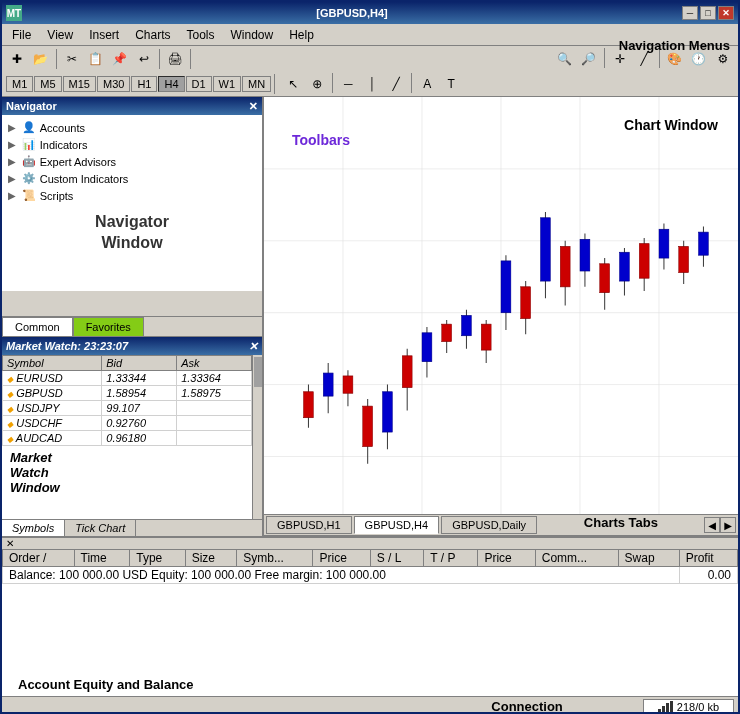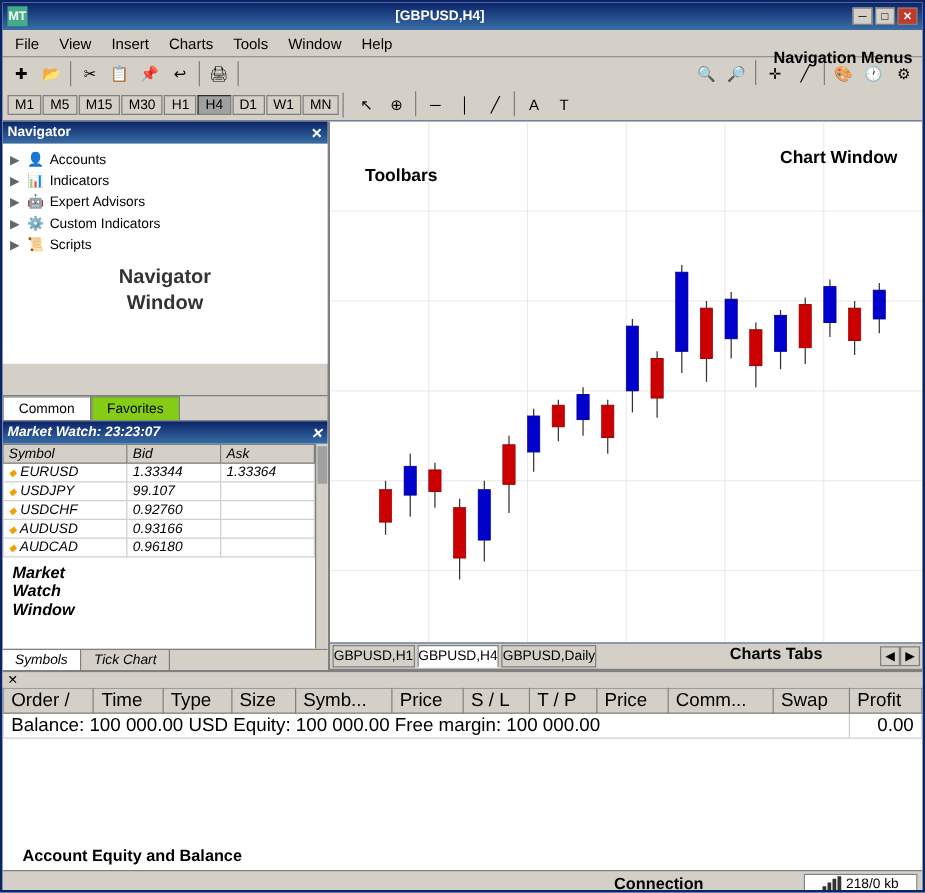--- a/index.html
+++ b/index.html
@@ -45,30 +45,30 @@
     .market-watch { background: white; border-top: 1px solid #808080; }
     .mw-header { background: linear-gradient(to bottom, #0a246a, #3a6ea5); color: white; height: 18px; display: flex; align-items: center; justify-content: space-between; padding: 0 4px; font-size: 11px; font-weight: bold; }
     .mw-table { width: 100%; border-collapse: collapse; font-size: 11px; }
     .mw-table th { background: #d4d0c8; border: 1px solid #808080; padding: 1px 4px; text-align: left; font-weight: normal; }
     .mw-table td { border: 1px solid #d0d0d0; padding: 1px 4px; }
     .mw-tabs { display: flex; border-top: 1px solid #808080; background: #d4d0c8; }
     .mw-tab { padding: 2px 10px; font-size: 11px; cursor: pointer; border-right: 1px solid #808080; }
     .mw-tab.active { background: white; }
     .chart-window { flex: 1; background: #1a1a2e; position: relative; overflow: hidden; }
     .chart-tabs-bar { display: flex; align-items: center; background: #d4d0c8; border-top: 1px solid #808080; border-bottom: 1px solid #808080; padding: 1px 2px; gap: 2px; }
-    .chart-tab { padding: 2px 0; background: #d4d0c8; border: 1px solid #808080; font-size: 11px; cursor: pointer; }
+    .chart-tab { padding: 2px 10px; background: #d4d0c8; border: 1px solid #808080; font-size: 11px; cursor: pointer; }
     .chart-tab.active { background: white; border-bottom: 1px solid white; }
     .chart-nav { display: flex; margin-left: auto; }
     .chart-nav-btn { width: 16px; height: 16px; background: #d4d0c8; border: 1px solid #808080; font-size: 10px; display: flex; align-items: center; justify-content: center; cursor: pointer; }
     .terminal-header { display: flex; align-items: center; background: #d4d0c8; padding: 0 4px; }
     .terminal-close { font-size: 10px; margin-right: 6px; cursor: pointer; }
     .terminal-tabs { display: flex; }
     .terminal-tab { padding: 2px 10px; font-size: 11px; cursor: pointer; border: 1px solid #808080; border-bottom: none; background: #d4d0c8; margin-right: 1px; }
     .terminal-tab.active { background: white; }
-    .terminal-table { width: 100%; border-collapse: collapse; font-size: 15px; }
+    .terminal-table { width: 100%; border-collapse: collapse; font-size: 12px; }
     .terminal-table th { background: #d4d0c8; border: 1px solid #808080; padding: 1px 6px; text-align: left; font-weight: normal; }
     .terminal-table td { border: 1px solid #d0d0d0; padding: 1px 6px; }
     .balance-row td { color: #000; }
 
     
     .status-bar { display: flex; align-items: center; justify-content: flex-end; background: #d4d0c8; border-top: 1px solid #808080; padding: 1px 4px; height: 20px; font-size: 11px; }
     .connection-indicator { display: flex; align-items: flex-end; gap: 4px; background: white; border: 1px solid #808080; padding: 1px 14px; }
     .bar-chart-icon { display: flex; align-items: flex-end; gap: 1px; height: 12px; }
     .bar-chart-icon span { background: #333; display: inline-block; width: 3px; }
 
@@ -231,32 +231,32 @@
                     <th>Ask</th>
                   </tr>
                 </thead>
                 <tbody>
                   <tr class="mw-row">
                     <td><span style="color:#f0a000;font-size:8px;">◆</span> <span>EURUSD</span></td>
                     <td>1.33344</td>
                     <td>1.33364</td>
                   </tr>
                   <tr class="mw-row">
+                    <td><span style="color:#f0a000;font-size:8px;">◆</span> <span>GBPUSD</span></td>
+                    <td>1.58954</td>
+                    <td>1.58975</td>
+                  </tr>
+                  <tr class="mw-row">
                     <td><span style="color:#f0a000;font-size:8px;">◆</span> <span>USDJPY</span></td>
                     <td>99.107</td>
                     <td></td>
                   </tr>
                   <tr class="mw-row">
                     <td><span style="color:#f0a000;font-size:8px;">◆</span> <span>USDCHF</span></td>
                     <td>0.92760</td>
-                    <td></td>
-                  </tr>
-                  <tr class="mw-row">
-                    <td><span style="color:#f0a000;font-size:8px;">◆</span> <span>AUDUSD</span></td>
-                    <td>0.93166</td>
                     <td></td>
                   </tr>
                   <tr class="mw-row">
                     <td><span style="color:#f0a000;font-size:8px;">◆</span> <span>AUDCAD</span></td>
                     <td>0.96180</td>
                     <td></td>
                   </tr>
                 </tbody>
               </table>
 
@@ -419,17 +419,17 @@
           <span style="height:12px;"></span>
         </div>
         <span>218/0 kb</span>
       </div>
     </div>
 
   </div>
 
   <div style="position:absolute;top:36px;right:8px;font-size:13px;font-weight:bold;color:#000;z-index:100;">Navigation Menus</div>
 
-  <div style="position:absolute;top:130px;left:290px;font-size:14px;font-weight:bold;color:#000000;z-index:100;">Toolbars</div>
+  <div style="position:absolute;top:130px;left:290px;font-size:14px;font-weight:bold;color:#6d28d9;z-index:100;">Toolbars</div>
 
   <div style="position:absolute;bottom:182px;right:80px;font-size:13px;font-weight:bold;color:#000;z-index:100;">Charts Tabs</div>
 
 </div>
 
 </body></html>

